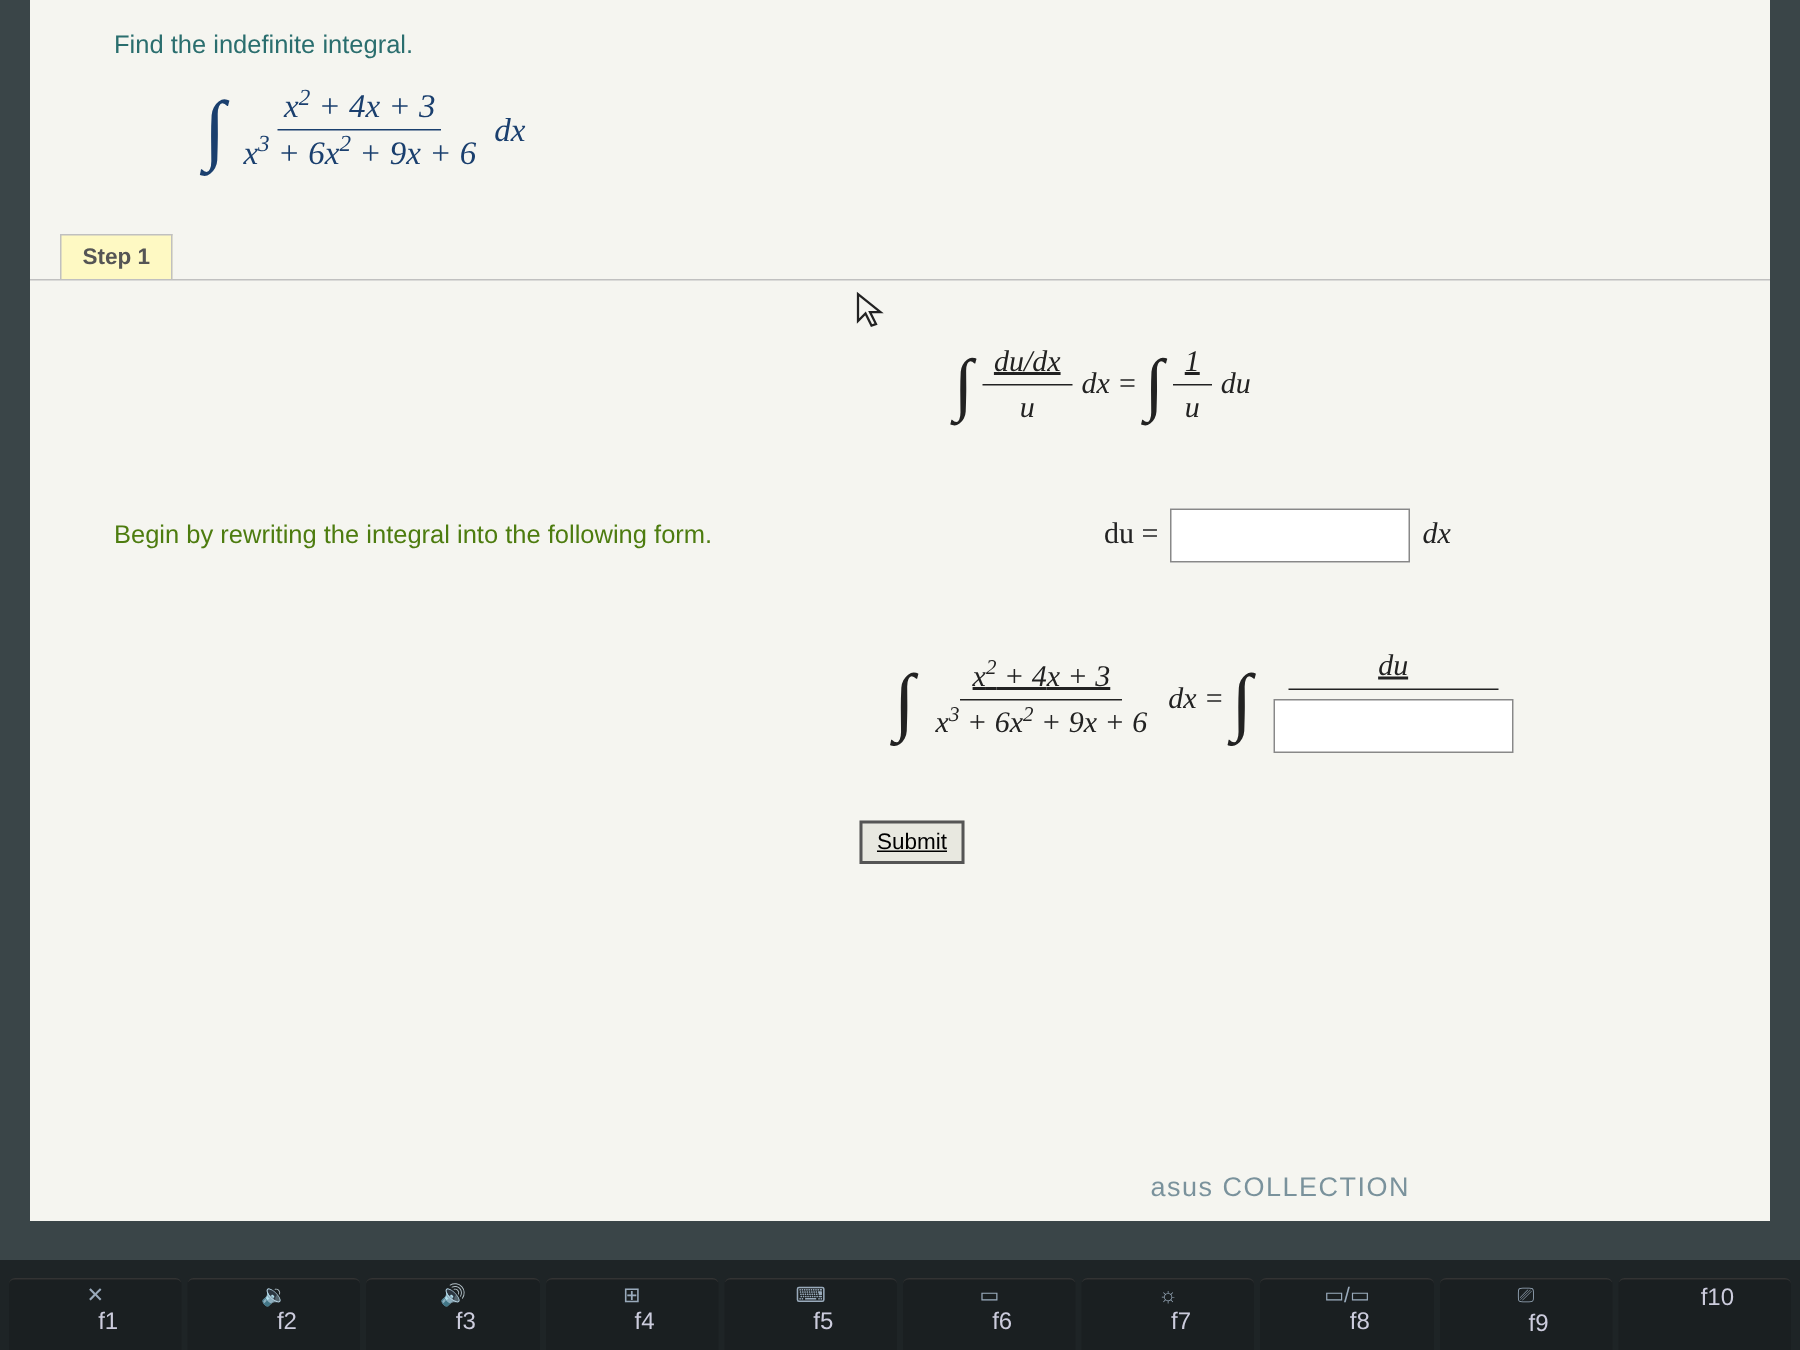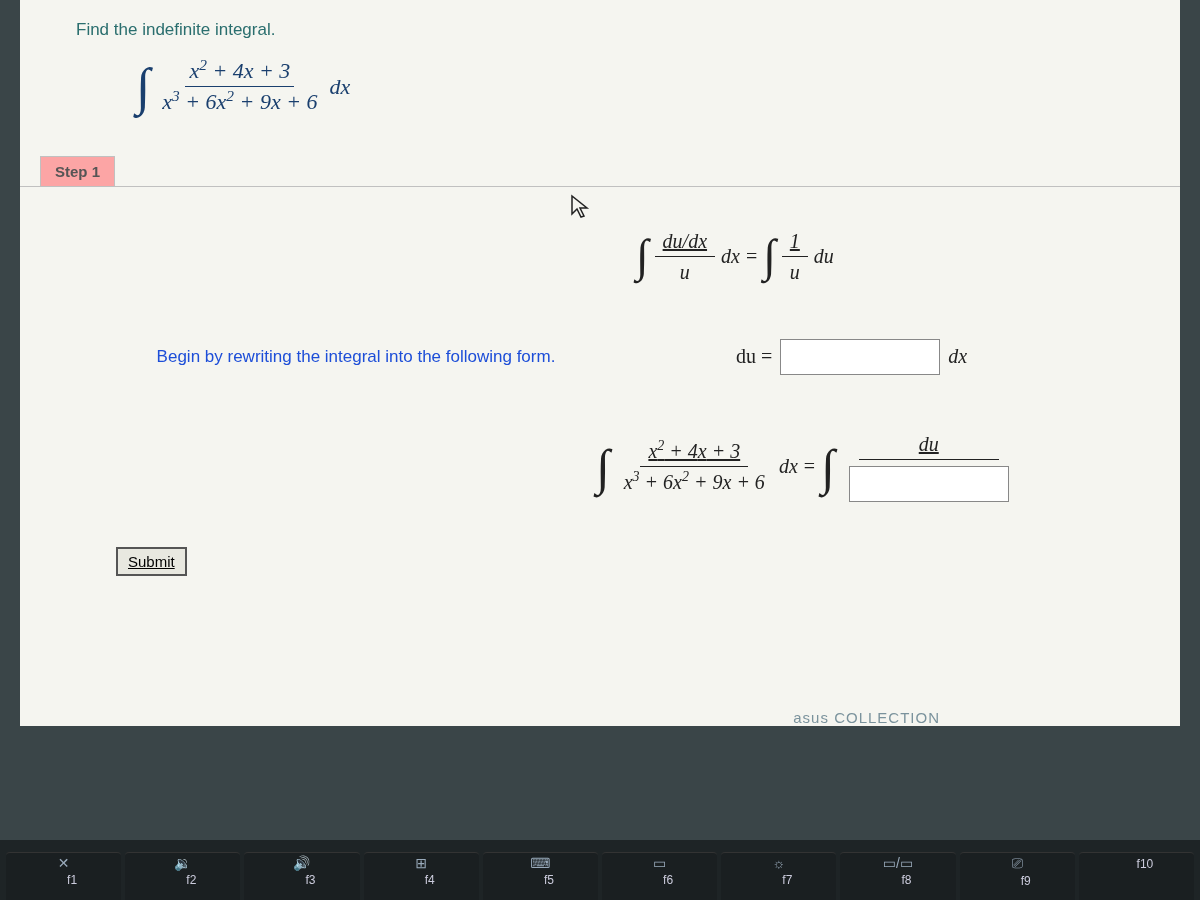--- a/index.html
+++ b/index.html
@@ -12,21 +12,21 @@
     background: #3a4548;
     width: 1200px;
     height: 900px;
     overflow: hidden;
     position: relative;
   }
   .page {
     background: #f5f5f0;
     margin: 0 20px;
     padding: 0;
-    height: 726px;
+    height: 814px;
     position: relative;
     overflow: hidden;
   }
   .problem-header {
     padding: 20px 40px 10px 56px;
   }
   .problem-title {
     color: #2a6e6e;
     font-size: 17px;
     margin-bottom: 18px;
@@ -70,39 +70,38 @@
     margin-top: 30px;
   }
   .step-tab {
     display: inline-block;
     border: 1px solid #c0c0c0;
     border-bottom: none;
     padding: 6px 14px;
     font-size: 15px;
     font-weight: bold;
     color: #555;
-    background: #fca5a5;
+    background: #fef9c3;
     margin-left: 20px;
   }
   .step-body {
     border-top: 1px solid #c0c0c0;
     padding: 20px 40px 20px 56px;
     position: relative;
     min-height: 500px;
   }
   .step-row {
     display: flex;
     align-items: center;
     min-height: 100px;
   }
   .step-left {
     width: 560px;
-    color: #1d4ed8;
+    color: #4d7c0f;
     font-size: 17px;
-    text-align: center;
   }
   .step-right {
     flex: 1;
     display: flex;
     align-items: center;
     justify-content: flex-start;
     gap: 8px;
     font-family: 'Times New Roman', serif;
     font-style: italic;
     font-size: 20px;
@@ -118,44 +117,45 @@
   }
   .answer-input.large {
     width: 160px;
     height: 36px;
   }
   .buttons-row {
     padding: 20px 40px 20px 40px;
     display: flex;
     gap: 6px;
     align-items: center;
+    flex-direction: column;
   }
   .submit-btn {
     border: 2px solid #555;
     background: #e8e8e0;
     padding: 4px 10px;
     font-size: 15px;
     text-decoration: underline;
     cursor: pointer;
   }
   .skip-link {
     border: 2px solid #555;
     background: #e8e8e0;
     padding: 4px 10px;
     font-size: 15px;
     text-decoration: underline;
     cursor: pointer;
     color: #000;
   }
   .asus-tag {
     position: absolute;
-    bottom: 0;
+    bottom: 12px;
     right: 240px;
     color: rgba(40,80,100,0.6);
-    font-size: 15px;
+    font-size: 18px;
     letter-spacing: 1px;
   }
   .cursor-arrow {
     position: absolute;
     top: 194px;
     left: 550px;
     pointer-events: none;
   }
 
   
@@ -180,21 +180,21 @@
     display: flex;
     flex-direction: column;
     align-items: center;
     justify-content: flex-start;
     padding-top: 2px;
     gap: 2px;
     color: #aab;
     font-size: 11px;
   }
   .key .label {
-    font-size: 12px;
+    font-size: 16px;
     color: #ccd;
     padding-left: 17px;
   }
   .key .icon {
     font-size: 14px;
     color: #9ab;
   }
   .step-right .math {
     display: flex;
     align-items: center;

